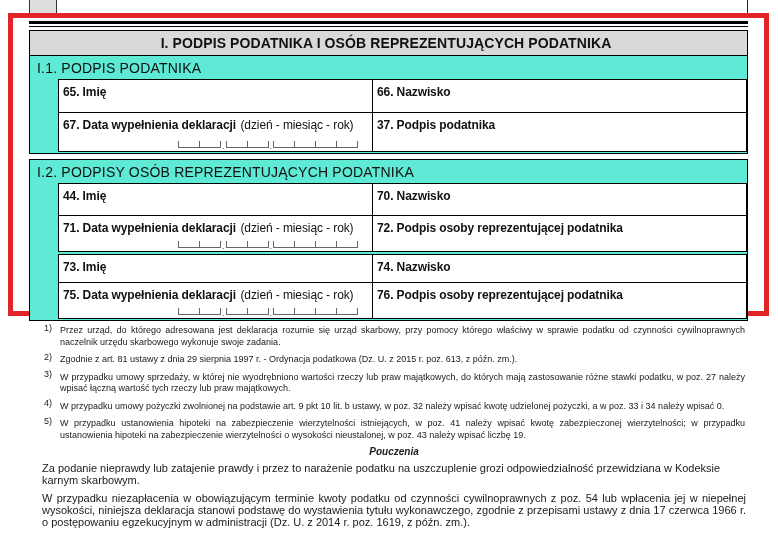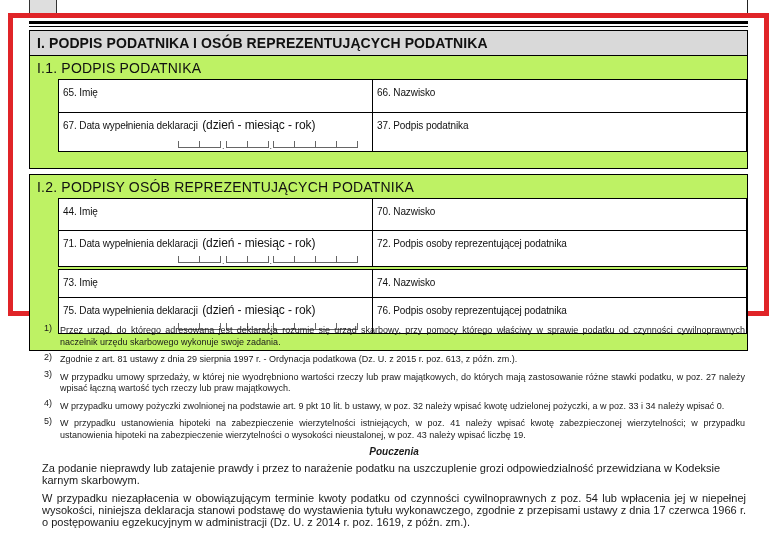--- a/index.html
+++ b/index.html
@@ -21,43 +21,44 @@
     position:absolute;left:8px;top:13px;width:761px;height:303px;
     border:5px solid #e02428;box-sizing:border-box;background:transparent;
   }
   .frame-inner{position:absolute;left:16px;top:3px;width:719px;}
   .dbl-line-a{border-top:3px solid #000;height:0;margin-bottom:2px;}
   .dbl-line-b{border-top:1px solid #000;height:0;margin-bottom:3px;}
   .main-head{
     border:1px solid #000;background:#d9d9d9;
     font-weight:bold;font-size:14px;letter-spacing:0.1px;
     padding:4px 12px 4px 7px;
+    text-align:center;
   }
   .sec-box{
-    border:1px solid #000;background:#bef264;margin-top:-1px;
-    padding-bottom:16px;
+    border:1px solid #000;background:#5eead4;margin-top:-1px;
+    padding-bottom:1px;
   }
   .sec-box.gap-top{margin-top:5px;}
   .sec-head{font-size:14px;letter-spacing:0.2px;padding:4px 4px 3px 7px;}
   table.ftable{
     border-collapse:collapse;margin-left:28px;width:689px;table-layout:fixed;
   }
   table.ftable td{
     border:1px solid #000;background:#fff;vertical-align:top;
     padding:2px 4px 0 4px;position:relative;
   }
   td.c-left{width:305px;}
   tr.h1 td{height:30px;}
   tr.h2 td{height:36px;}
   tr.h3 td{height:29px;}
   tr.h4 td{height:33px;margin-left:43px;}
   tr.h5 td{height:25px;}
   tr.h6 td{height:33px;}
   table.tblB{margin-top:2px;}
-  .lbl{font-weight:normal;font-size:10px;letter-spacing:-0.1px;}
+  .lbl{font-weight:bold;font-size:12px;letter-spacing:-0.1px;}
   .hint{font-size:12px;letter-spacing:-0.1px;}
   
   .comb{position:absolute;bottom:3px;left:119px;display:flex;align-items:flex-end;}
   .comb-group{display:flex;}
   .comb-cell{width:20px;height:6px;border-left:1px solid #666;border-bottom:1px solid #666;}
   .comb-cell:last-child{border-right:1px solid #666;}
   .comb-dot{font-size:9px;line-height:4px;padding:0 1px;color:#444;}
   
   .footnotes{position:absolute;left:0;top:325px;width:752px;}
   .fn{

